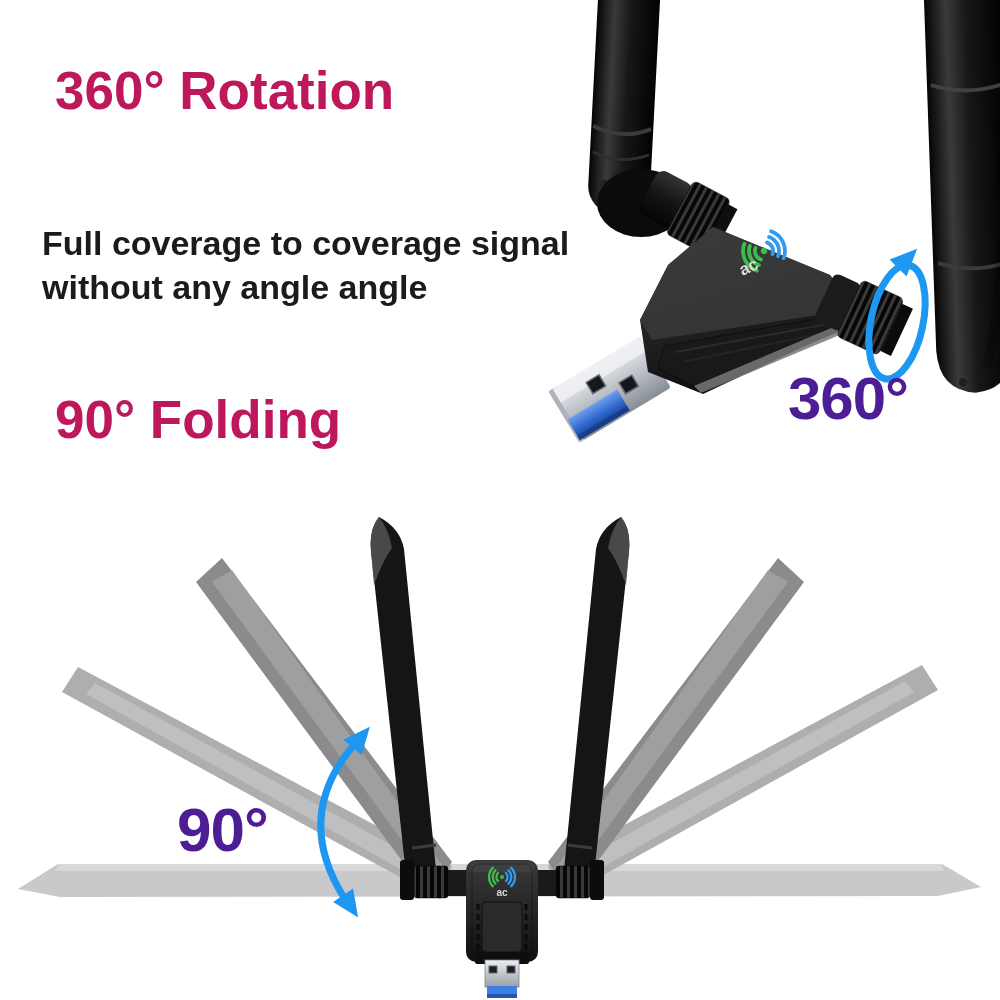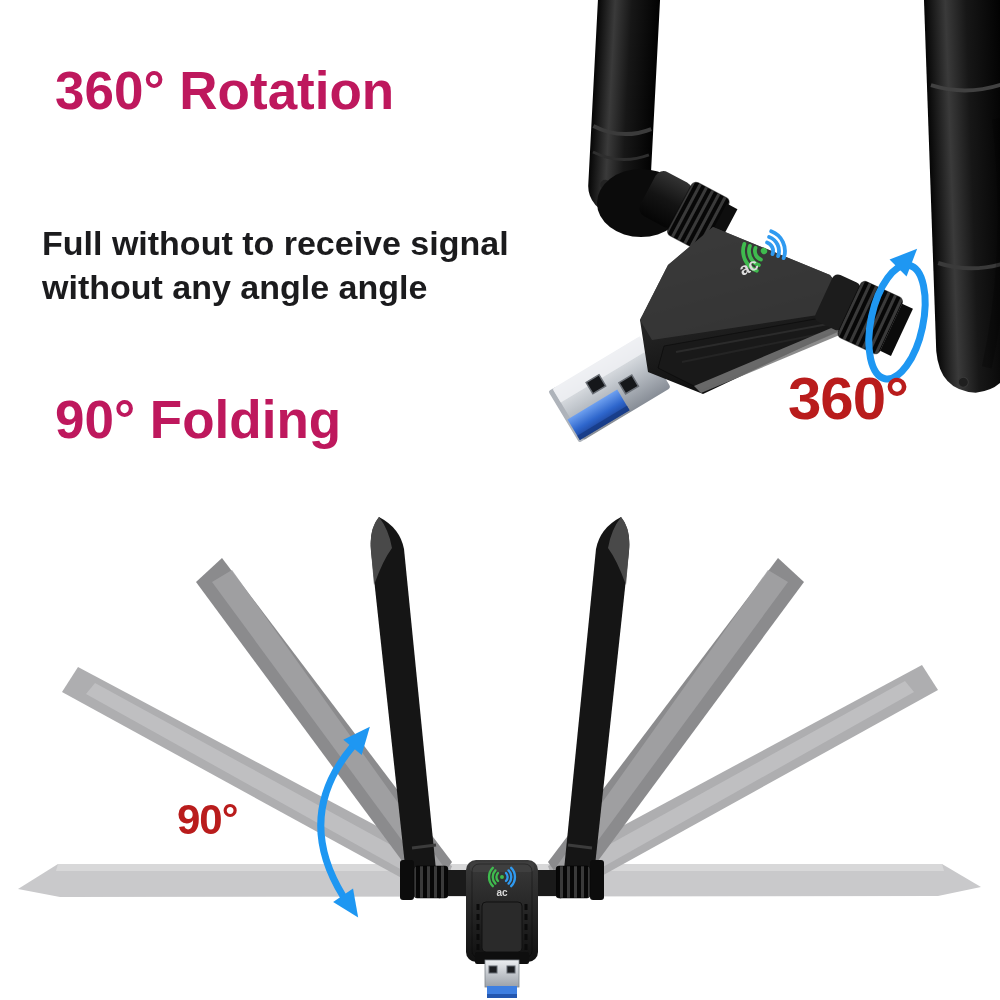--- a/index.html
+++ b/index.html
@@ -6,24 +6,24 @@
   body{width:1000px;height:1000px;background:#ffffff;position:relative;overflow:hidden;
        font-family:"Liberation Sans", sans-serif;}
   .canvas{position:absolute;inset:0;width:1000px;height:1000px;background:#ffffff;}
   svg.scene{position:absolute;left:0;top:0;width:1000px;height:1000px;}
   .h1{position:absolute;font-weight:700;font-size:53px;line-height:1;color:#be185d;
       white-space:nowrap;letter-spacing:0;}
   .heading-rotation{left:55px;top:64px;}
   .heading-folding{left:55px;top:393px;}
   .subtitle{position:absolute;left:42px;top:222px;font-weight:700;font-size:34px;
       line-height:1.28;color:#1b1b1d;white-space:nowrap;}
-  .angle-label{position:absolute;font-weight:700;color:#b91c1c;white-space:nowrap;
+  .angle-label{position:absolute;font-weight:700;color:#4c1d95;white-space:nowrap;
       letter-spacing:-1px;line-height:1;}
   .angle-360{left:788px;top:369px;font-size:60px;}
-  .angle-90{left:177px;top:799px;font-size:42px;}
+  .angle-90{left:177px;top:799px;font-size:62px;}
 </style>
 </head>
 <body>
 
 <div class="canvas">
 
 <svg class="scene" viewBox="0 0 1000 1000" xmlns="http://www.w3.org/2000/svg">
   <defs>
     <linearGradient id="gAntH" x1="0" y1="0" x2="1" y2="0">
       <stop offset="0" stop-color="#050505"></stop>
@@ -208,21 +208,21 @@
       <rect x="507" y="966" width="8" height="7" fill="#1c1e22" stroke="#646a72"></rect>
       <rect x="487" y="986" width="30" height="12" fill="#3e7fe1"></rect>
       <rect x="487" y="994" width="30" height="4" fill="#2357b0"></rect>
     </g>
   </g>
 </svg>
 
   <div class="h1 heading-rotation">360° Rotation</div>
 
   <div class="subtitle">
-    <div>Full without to receive signal</div>
+    <div>Full coverage to coverage signal</div>
     <div>without any angle angle</div>
   </div>
 
   <div class="h1 heading-folding">90° Folding</div>
 
   <div class="angle-label angle-360">360°</div>
 
   <div class="angle-label angle-90">90°</div>
 </div>
 

